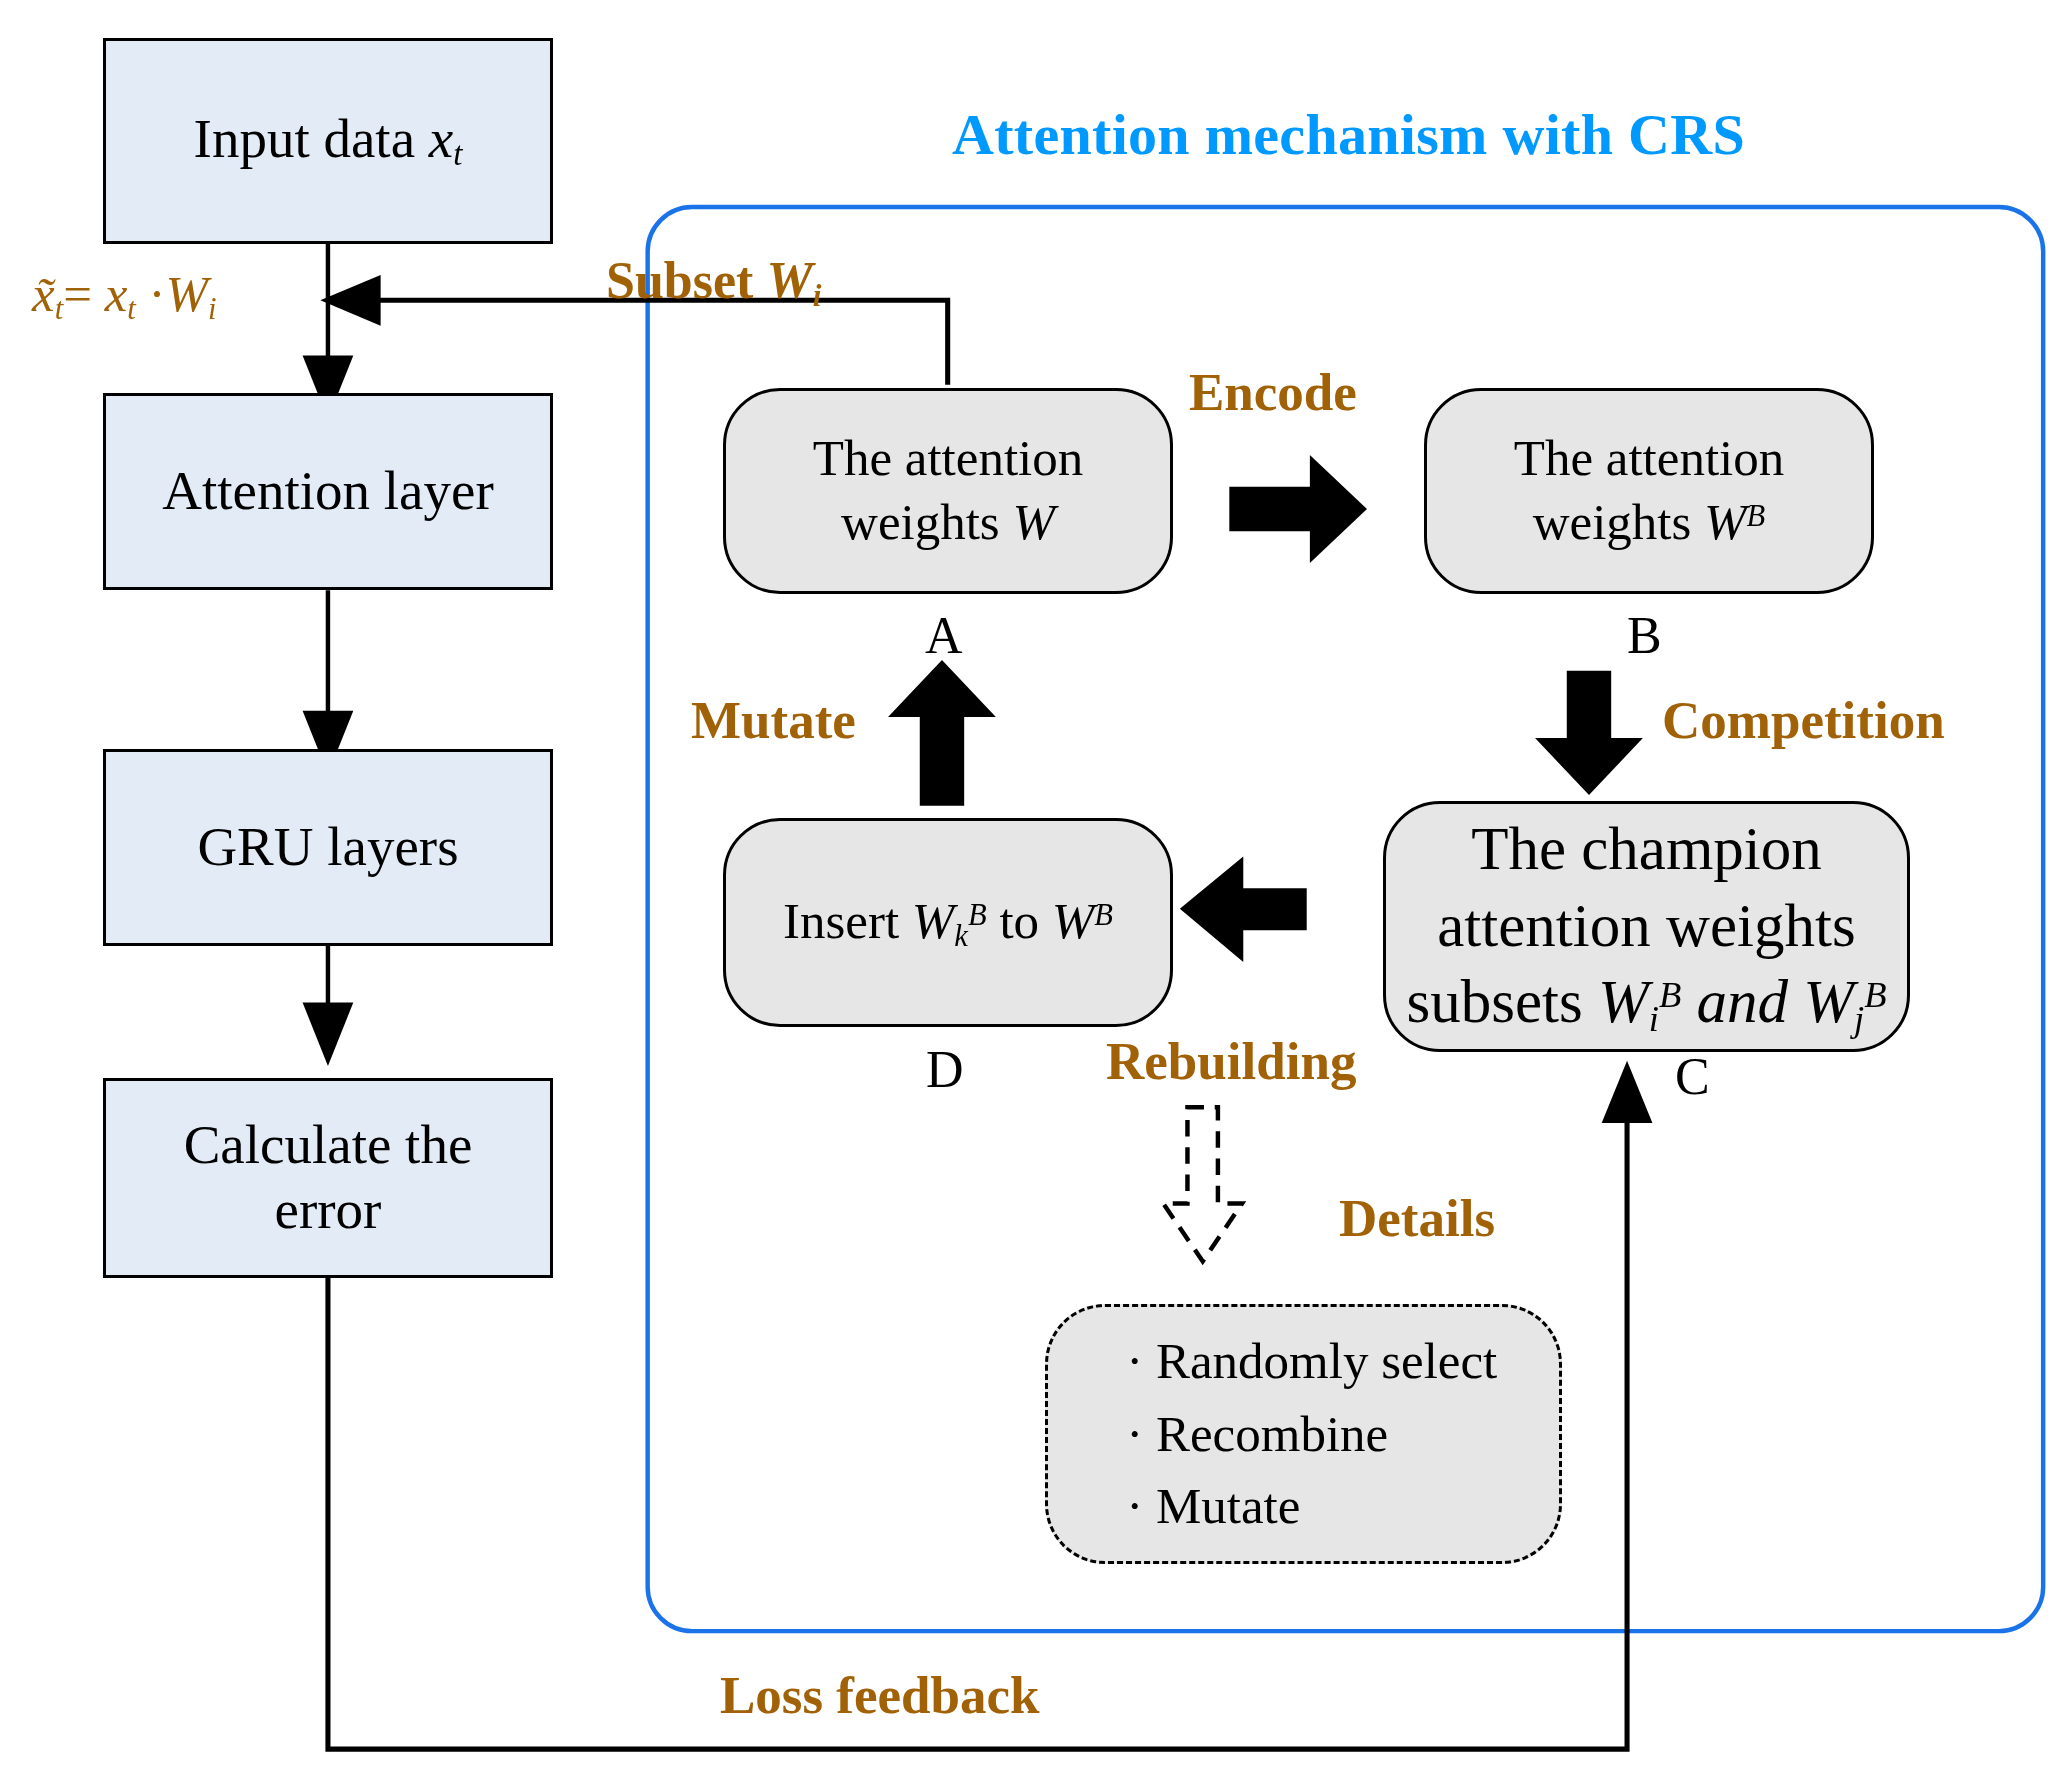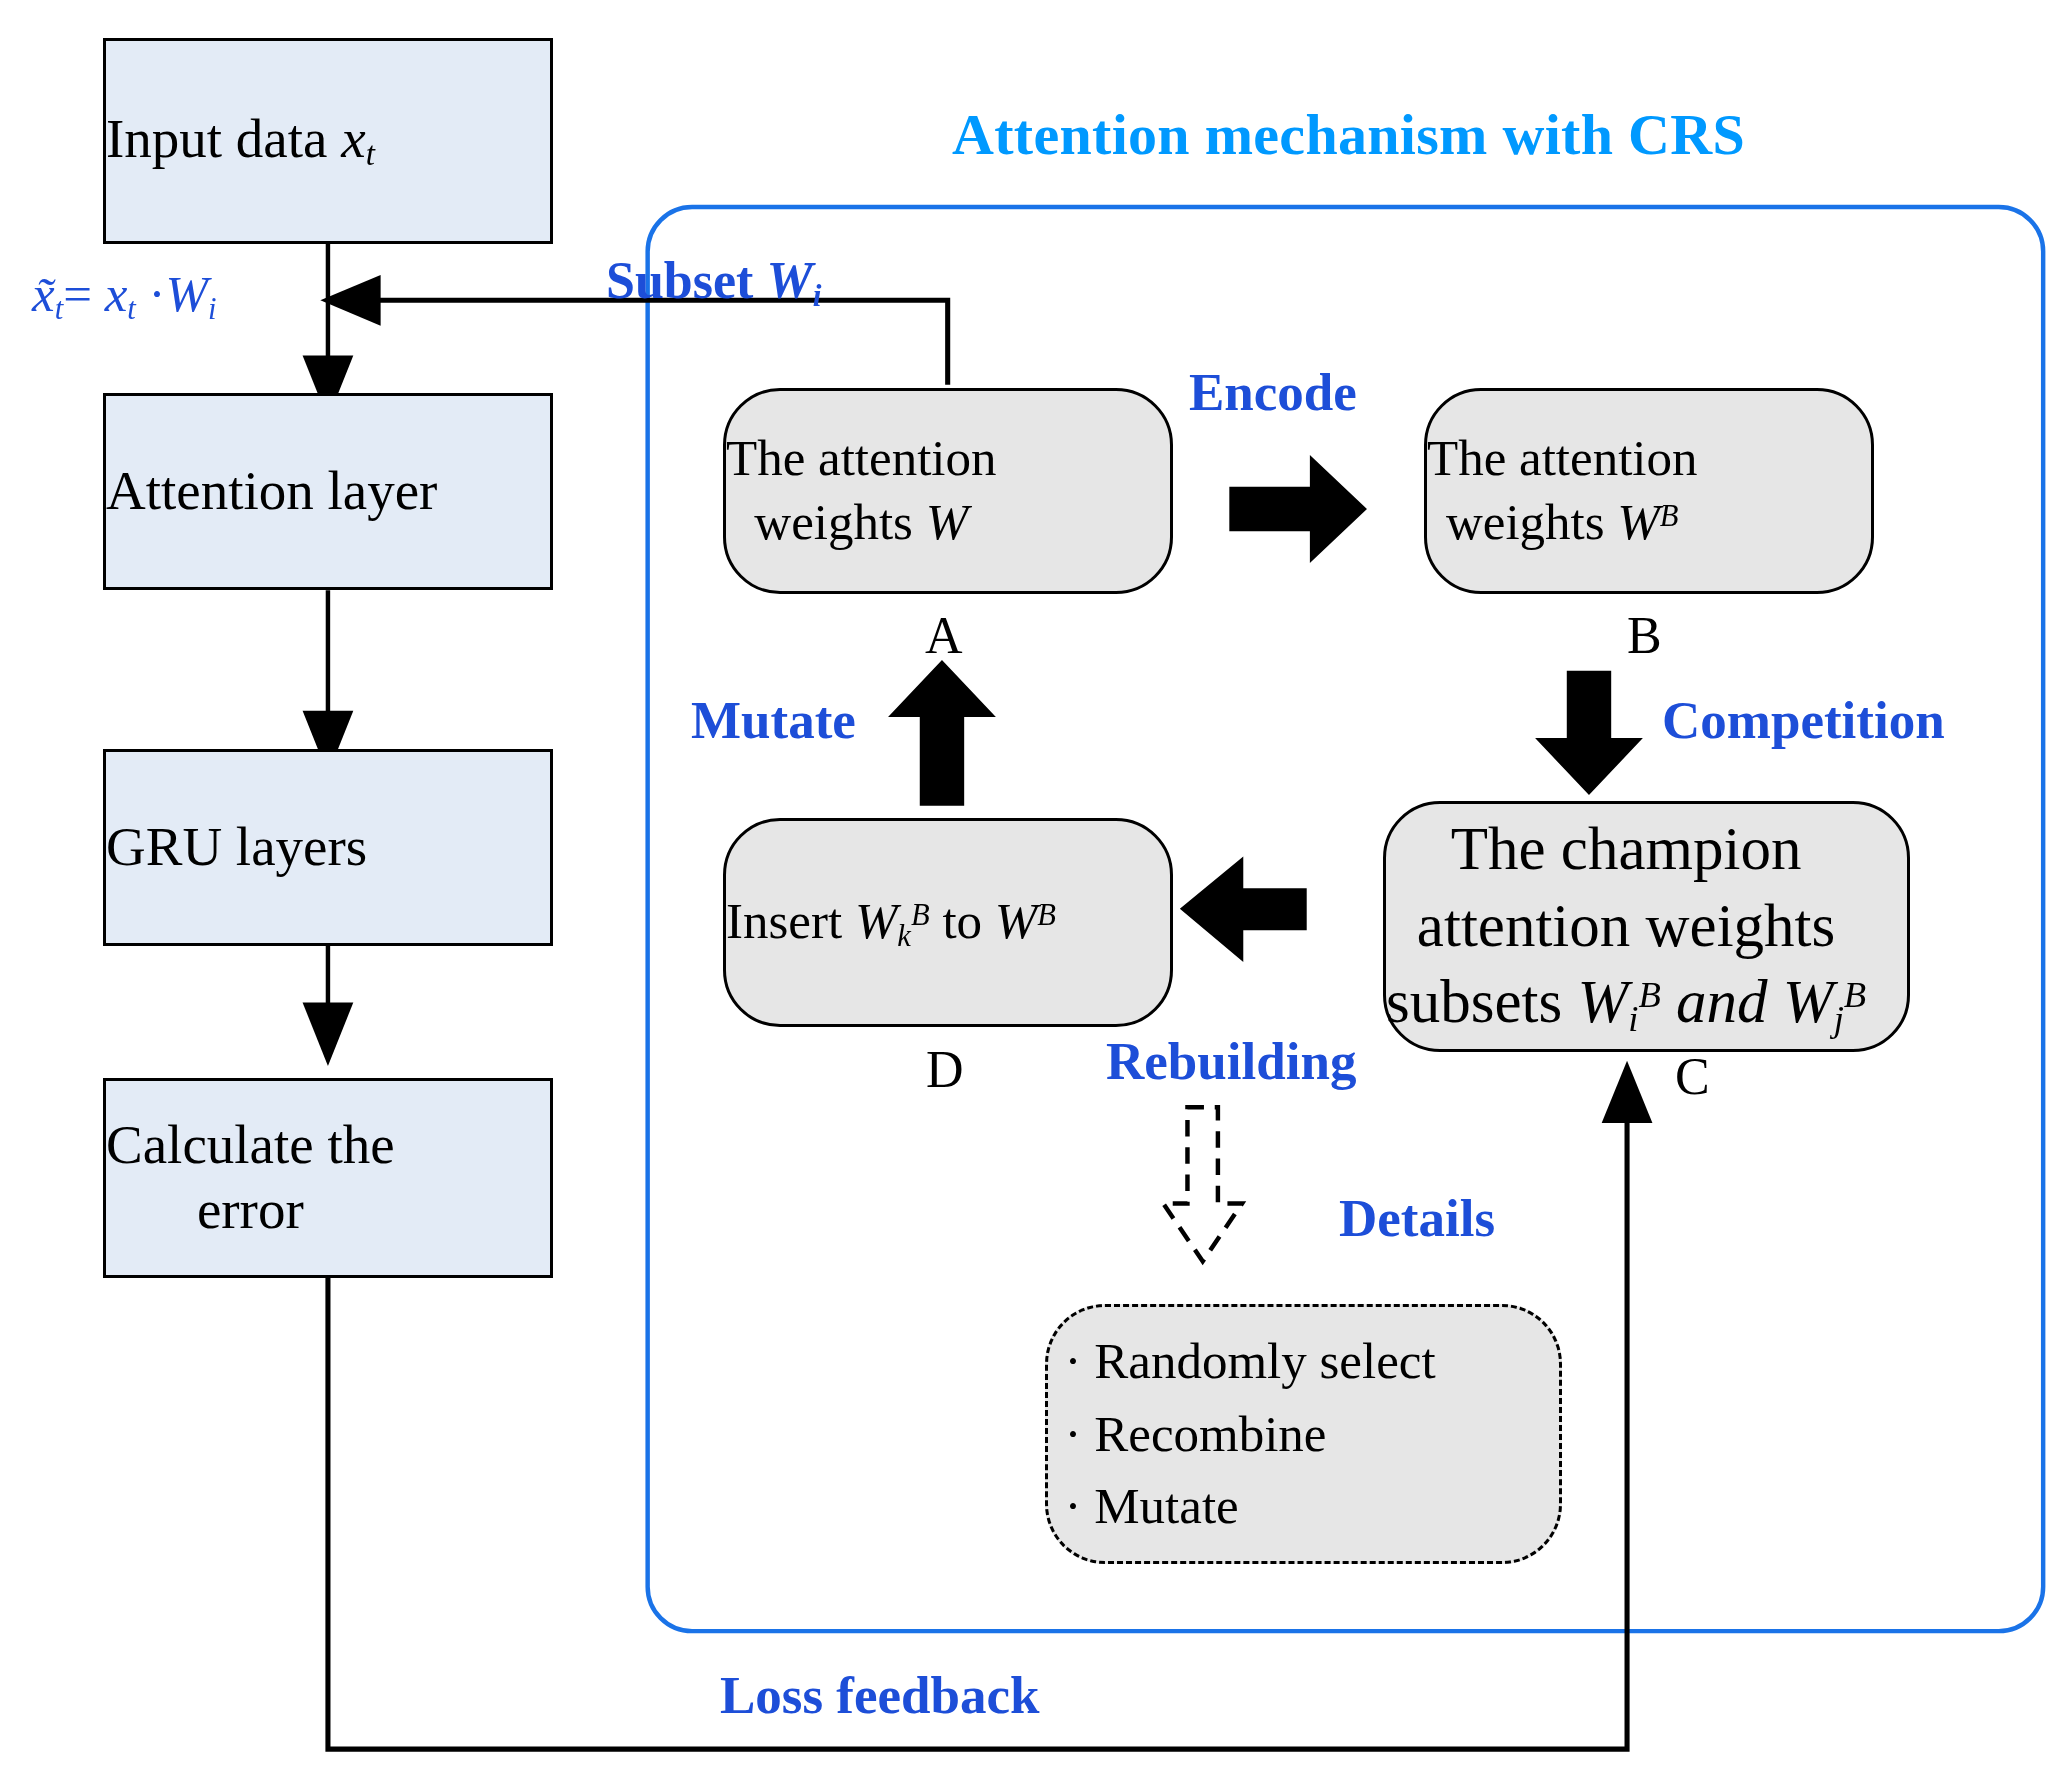--- a/index.html
+++ b/index.html
@@ -4,36 +4,36 @@
 <title>Attention mechanism with CRS diagram</title>
 <style>
   html,body{margin:0;padding:0;background:#ffffff;}
   body{
     font-family:"Liberation Serif", serif;
     width:2066px;height:1783px;position:relative;overflow:hidden;
   }
   #stage{position:absolute;left:0;top:0;width:2066px;height:1783px;}
   svg.layer{position:absolute;left:0;top:0;width:2066px;height:1783px;pointer-events:none;}
 
-  .node{position:absolute;box-sizing:border-box;display:flex;align-items:center;text-align:center;}
+  .node{position:absolute;box-sizing:border-box;display:flex;align-items:center;justify-content:center;text-align:center;}
 
   
   .proc{
     background:#E3EBF6;border:3.2px solid #000;
     font-size:55px;line-height:1.18;color:#000;
   }
 
   
   .rbox{
     background:#E6E6E6;border:3.8px solid #000;border-radius:57px;
     font-size:51px;line-height:1.25;color:#000;
   }
   .rbox.dashed{border-style:dashed;border-width:3.8px;border-radius:60px;}
 
-  .lbl{position:absolute;color:#1d4ed8;white-space:nowrap;}
+  .lbl{position:absolute;color:#a16207;white-space:nowrap;}
   .lbl.bold{font-weight:bold;}
   .lbl.plain{font-weight:normal;}
 
   .title{
     position:absolute;color:#0099FF;font-weight:bold;font-size:58px;
     white-space:nowrap;letter-spacing:0.3px;
   }
 
   i.v{font-style:italic;}
   sub.s{font-size:.60em;font-style:italic;vertical-align:-0.25em;}

